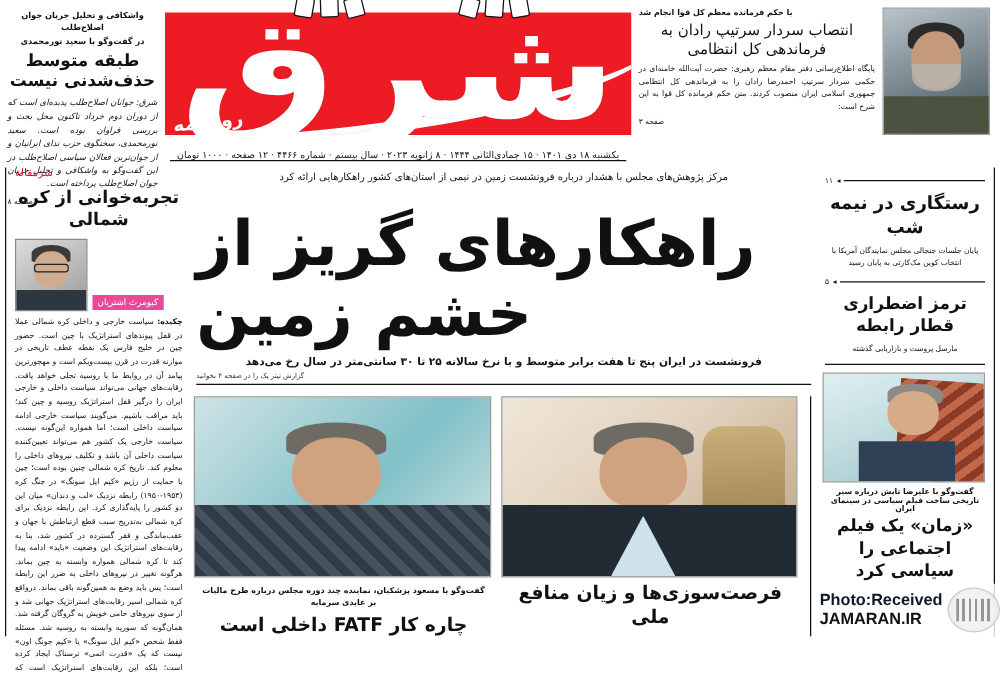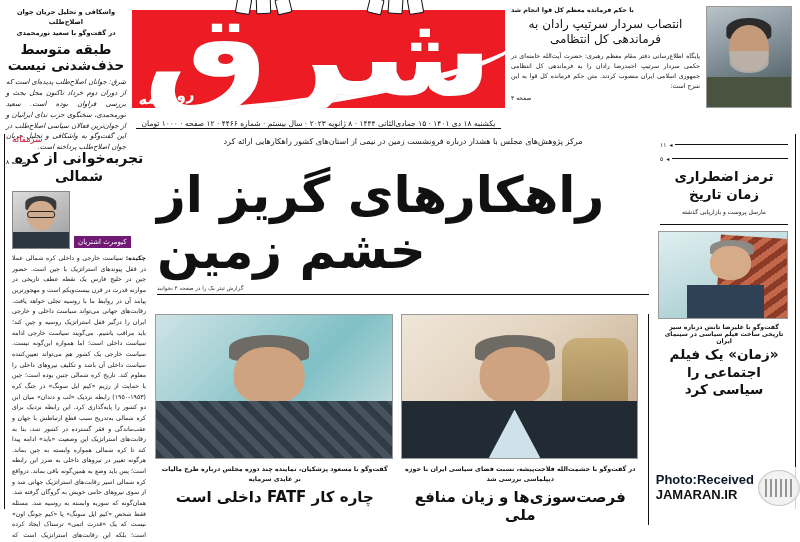--- a/index.html
+++ b/index.html
@@ -94,32 +94,32 @@
 
   
   .edi-label{color:#c8102e;font-size:8.5px;font-weight:400;text-align:left;letter-spacing:1px;margin-bottom:4px;}
   .edi-title{font-size:14px;font-weight:700;text-align:center;line-height:1.25;margin:6px 0 6px;}
   .edi-author{display:flex;flex-direction:row-reverse;align-items:flex-end;gap:4px;margin-bottom:4px;}
   .edi-photo{width:56px;height:56px;border:1px solid #888;background:linear-gradient(150deg,#dcdcdc,#9a9a9a);position:relative;overflow:hidden;flex:0 0 56px;}
   .edi-photo .f{position:absolute;left:50%;top:16%;width:50%;height:52%;background:#d0ab8d;border-radius:46%;transform:translateX(-50%);}
   .edi-photo .h{position:absolute;left:50%;top:8%;width:56%;height:24%;background:#3a3a3a;border-radius:50% 50% 14% 14%;transform:translateX(-50%);}
   .edi-photo .g{position:absolute;left:50%;top:34%;width:46%;height:9%;border:1.5px solid #222;border-radius:3px;transform:translateX(-50%);}
   .edi-photo .b{position:absolute;left:0;right:0;bottom:0;height:28%;background:#2d3742;}
-  .edi-name{background:#701a75;color:#fff;font-size:7px;padding:2px 4px;white-space:nowrap;align-self:flex-end;margin-bottom:1px;}
+  .edi-name{background:#ec4899;color:#fff;font-size:7px;padding:2px 4px;white-space:nowrap;align-self:flex-end;margin-bottom:1px;}
   .edi-body{font-size:6.2px;line-height:1.72;text-align:justify;}
   .edi-body b{font-weight:700;}
 
   
   .main-kicker{font-size:8px;text-align:center;font-weight:400;line-height:1.4;margin:2px 0 2px;}
   .main-head{font-size:50px;font-weight:700;text-align:left;line-height:1.12;margin:20px 0 6px;letter-spacing:-1px;}
   .main-sub{font-size:8.5px;text-align:center;font-weight:700;margin-bottom:3px;}
   .main-ref{font-size:5.6px;text-align:left;margin-bottom:3px;color:#333;}
   .main-rule{border-top:1px solid #111;margin:0 0 6px;}
 
-  .twoup{display:flex;flex-direction:row-reverse;gap:10px;margin-top:19px;}
+  .twoup{display:flex;flex-direction:row-reverse;gap:10px;margin-top:9px;}
   .twoup .cell{flex:1;position:relative;}
   .twoup .cell + .cell{border-right:1px solid #111;padding-right:10px;}
   .photo{width:100%;height:143px;border:1px solid #9a9a9a;position:relative;overflow:hidden;}
   .photo.p-a{background:linear-gradient(135deg,#cfe3e6 0%,#a8d2d6 28%,#7fc0c6 55%,#d8e6e6 100%);}
   .photo.p-b{background:linear-gradient(140deg,#efe6d9 0%,#e3d4c0 40%,#cdb79c 75%,#b9a286 100%);}
   .ph-face{position:absolute;left:48%;top:22%;width:30%;height:40%;background:#cfa37f;border-radius:46% 46% 44% 44%;transform:translateX(-50%);}
   .ph-hair{position:absolute;left:48%;top:14%;width:34%;height:18%;background:#6e6a64;border-radius:50% 50% 16% 16%;transform:translateX(-50%);}
   .ph-torso{position:absolute;left:0;right:0;bottom:0;height:40%;background:repeating-linear-gradient(45deg,#2f3b46 0 7px,#46535e 7px 14px);}
   .ph-torso.plain{background:#222a33;}
   .ph-shirt{position:absolute;left:48%;bottom:0;width:22%;height:34%;background:#cfe2ec;transform:translateX(-50%) rotate(0deg);clip-path:polygon(50% 0,100% 100%,0 100%);}
@@ -225,20 +225,21 @@
       </div>
       <div class="edi-body">
         <b>چکیده:</b>
         <span>سیاست خارجی و داخلی کره شمالی عملا در قفل پیوندهای استراتژیک با چین است. حضور چین در خلیج فارس یک نقطه عطف تاریخی در موازنه قدرت در قرن بیست‌ویکم است و مهجورترین پیامد آن در روابط ما با روسیه تجلی خواهد یافت. رقابت‌های جهانی می‌تواند سیاست داخلی و خارجی ایران را درگیر قفل استراتژیک روسیه و چین کند؛ باید مراقب باشیم. می‌گویند سیاست خارجی ادامه سیاست داخلی است؛ اما همواره این‌گونه نیست. سیاست خارجی یک کشور هم می‌تواند تعیین‌کننده سیاست داخلی آن باشد و تکلیف نیروهای داخلی را معلوم کند. تاریخ کره شمالی چنین بوده است؛ چین با حمایت از رژیم «کیم ایل سونگ» در جنگ کره (۱۹۵۳-۱۹۵۰) رابطه نزدیک «لب و دندان» میان این دو کشور را پایه‌گذاری کرد. این رابطه نزدیک برای کره شمالی به‌تدریج سبب قطع ارتباطش با جهان و عقب‌ماندگی و فقر گسترده در کشور شد، بنا به رقابت‌های استراتژیک این وضعیت «باید» ادامه پیدا کند تا کره شمالی همواره وابسته به چین بماند. هرگونه تغییر در نیروهای داخلی به ضرر این رابطه است؛ پس باید وضع به همین‌گونه باقی بماند. درواقع کره شمالی اسیر رقابت‌های استراتژیک جهانی شد و از سوی نیروهای حامی خویش به گروگان گرفته شد. همان‌گونه که سوریه وابسته به روسیه شد. مسئله فقط شخص «کیم ایل سونگ» یا «کیم جونگ اون» نیست که یک «قدرت اتمی» ترسناک ایجاد کرده است؛ بلکه این رقابت‌های استراتژیک است که «رژیم نظامی فقرمحور» را ایجاب می‌کند. در چنین شرایطی دیگر همیشه باید فقر و موجبات معلوم تازه، هنگامه.</span>
       </div>
     </div>
 
     <div class="col-main">
       <div class="main-kicker">مرکز پژوهش‌های مجلس با هشدار درباره فرونشست زمین در نیمی از استان‌های کشور راهکارهایی ارائه کرد</div>
       <div class="main-head">راهکارهای گریز از خشم زمین</div>
+      <div class="main-sub">فرونشست در ایران پنج تا هفت برابر متوسط و با نرخ سالانه ۲۵ تا ۳۰ سانتی‌متر در سال رخ می‌دهد</div>
       <div class="main-ref">گزارش تیتر یک را در صفحه ۴ بخوانید</div>
       <div class="main-rule"></div>
 
       <div class="twoup">
         <div class="cell">
           <div class="photo p-a">
             <div class="ph-hair"></div>
             <div class="ph-face"></div>
             <div class="ph-torso"></div>
           </div>
@@ -246,44 +247,47 @@
           <h3>چاره کار FATF داخلی است</h3>
         </div>
         <div class="cell">
           <div class="photo p-b">
             <div class="ph-chair"></div>
             <div class="ph-hair"></div>
             <div class="ph-face"></div>
             <div class="ph-torso plain"></div>
             <div class="ph-shirt"></div>
           </div>
-          <div class="cap">در گفت‌وگو با حشمت‌الله فلاحت‌پیشه، نسبت فضای سیاسی ایران با حوزه دیپلماسی بررسی شد</div>
           <h3>فرصت‌سوزی‌ها و زیان منافع ملی</h3>
         </div>
       </div>
     </div>
 
     <div class="col-left">
 
 
       <div class="lc-rule">
         <span class="pg">۱۱</span>
         <span class="ar">◂</span>
         <span class="ln"></span>
       </div>
 
+      <div>
+        <div class="lc-head">رستگاری در نیمه شب</div>
+        <div class="lc-sub">پایان جلسات جنجالی مجلس نمایندگان آمریکا با انتخاب کوین مک‌کارتی به پایان رسید</div>
+      </div>
 
       <div class="lc-rule">
         <span class="pg">۵</span>
         <span class="ar">◂</span>
         <span class="ln"></span>
       </div>
 
       <div>
-        <div class="lc-head sm">ترمز اضطراری زمان تاریخ</div>
+        <div class="lc-head sm">ترمز اضطراری قطار رابطه</div>
         <div class="lc-sub">مارسل پروست و بازاریابی گذشته</div>
       </div>
 
       <div class="lc-rule">
         <span class="ln"></span>
       </div>
 
       <div>
         <div class="lc-photo">
           <div class="stair"></div>

